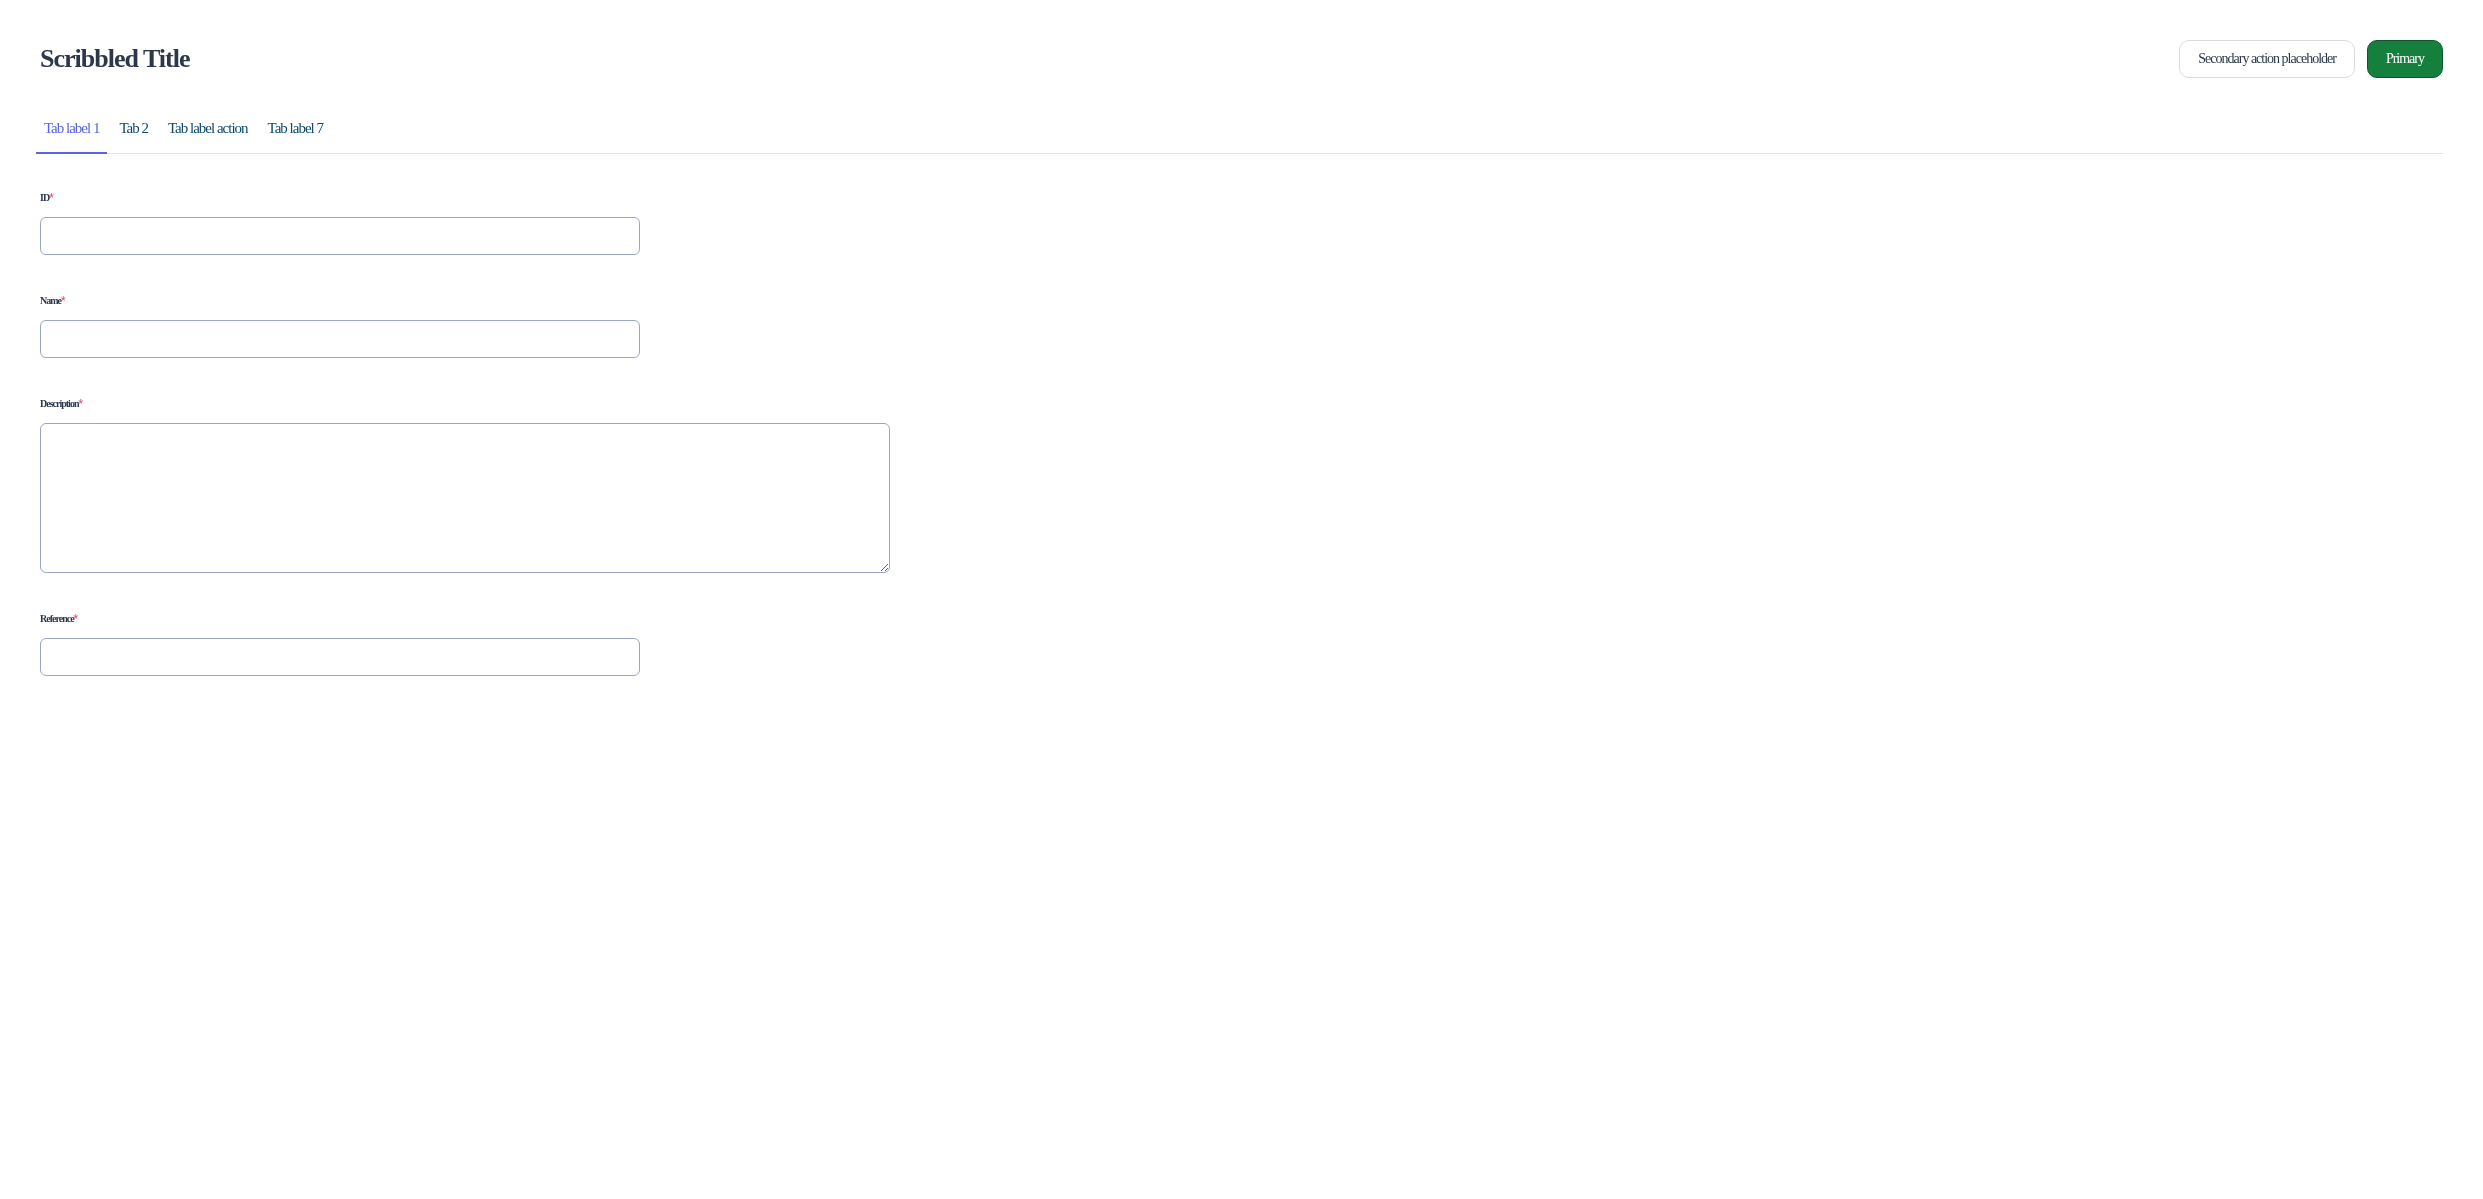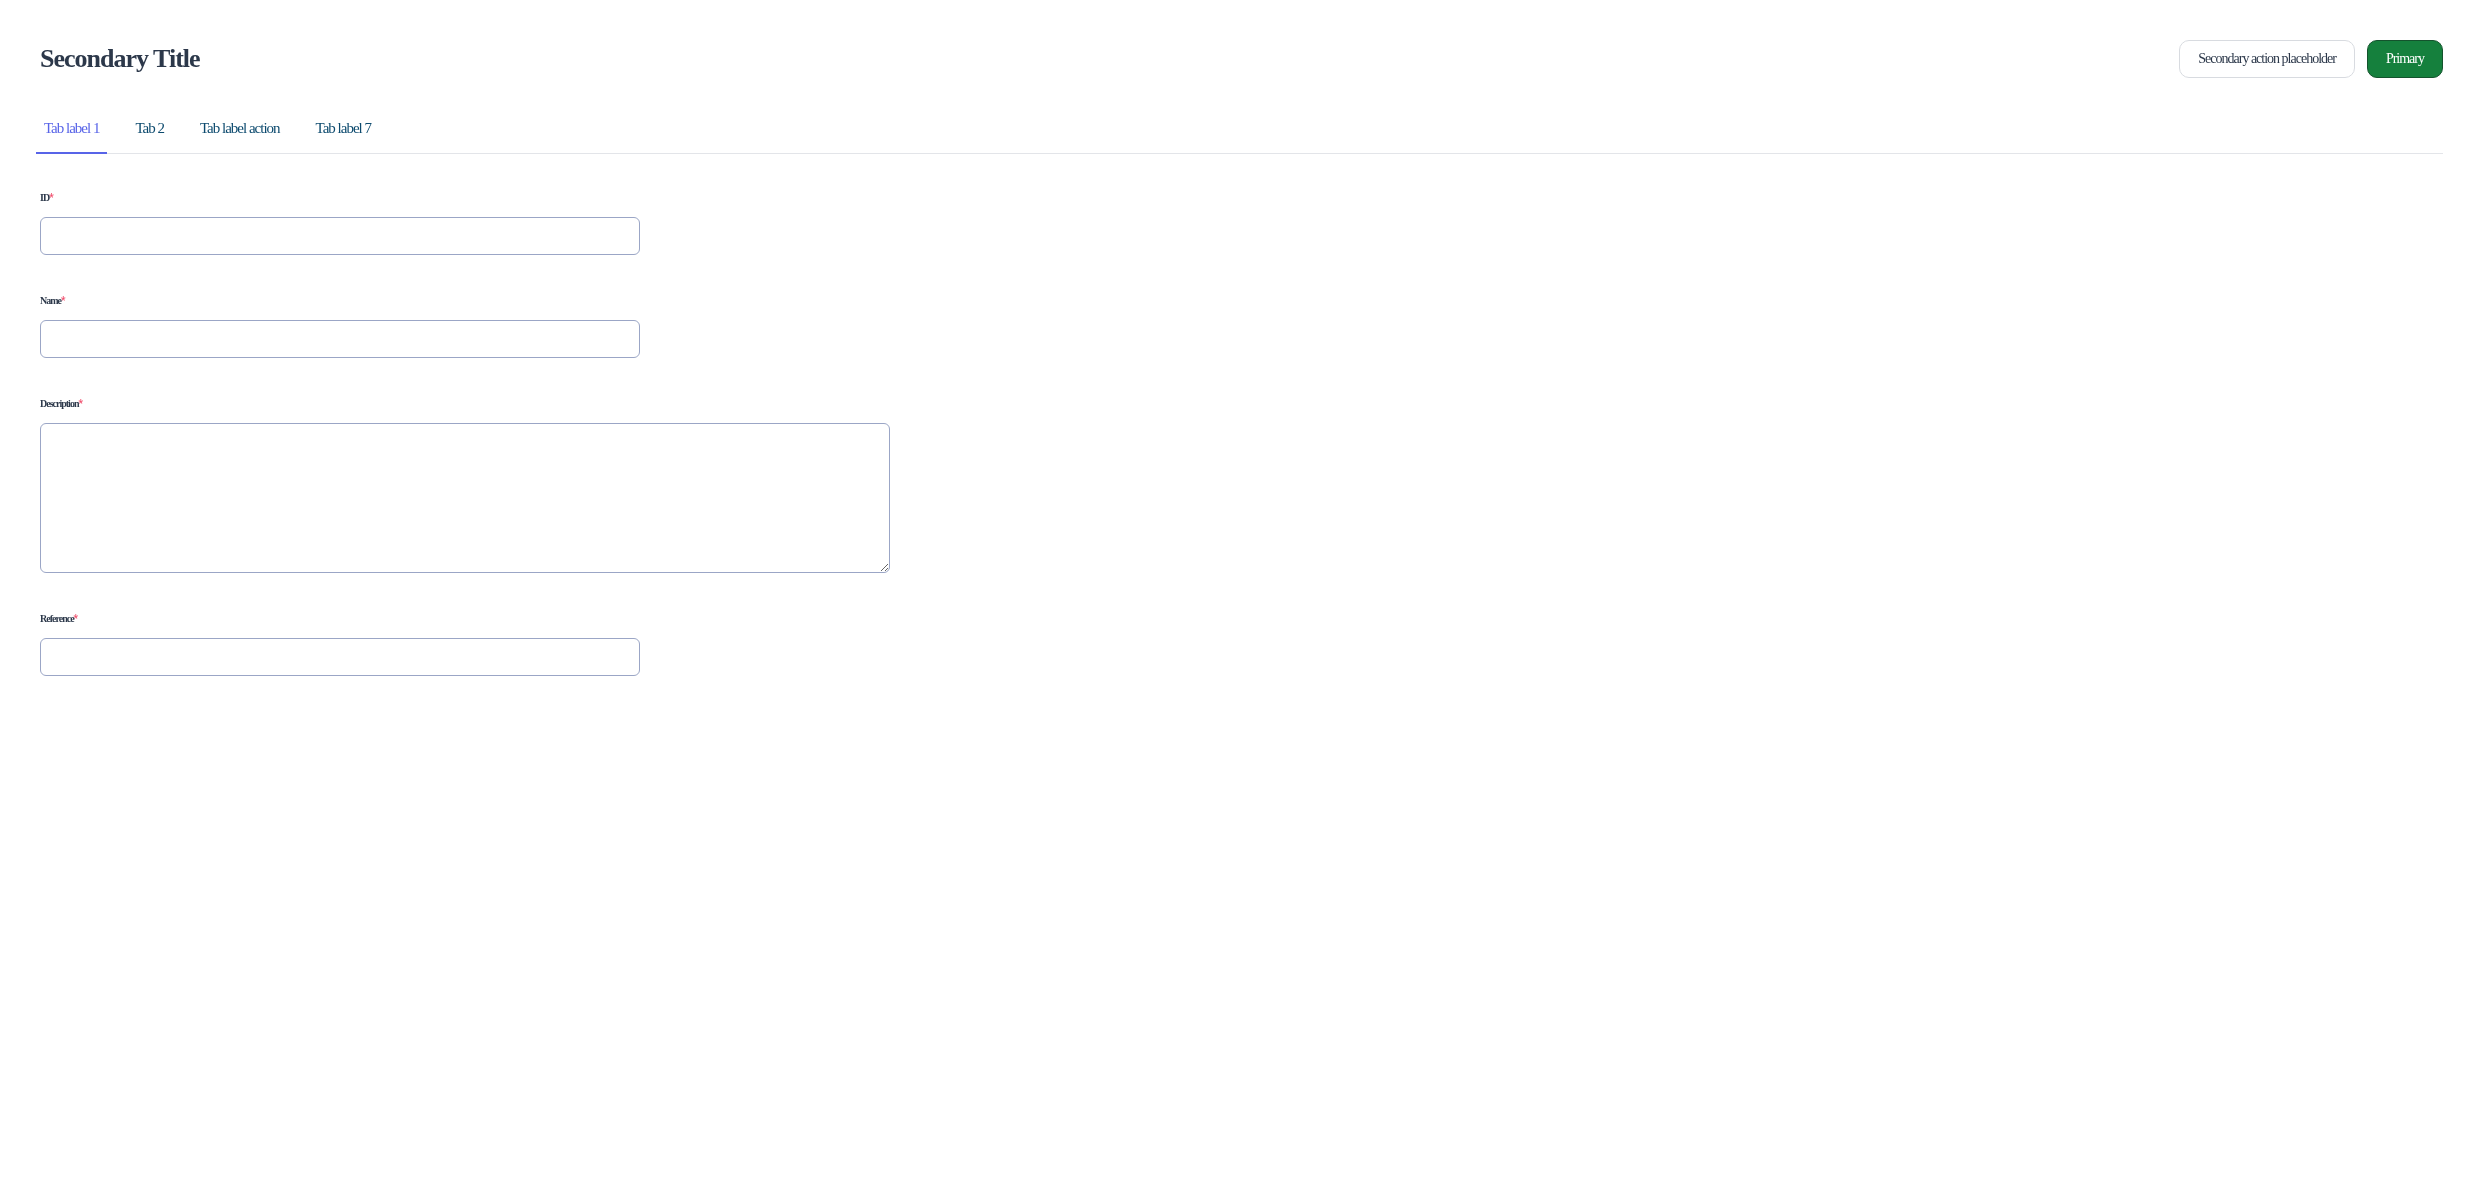--- a/index.html
+++ b/index.html
@@ -3,36 +3,36 @@
   <meta charset="utf-8">
   <style>
     *{box-sizing:border-box;margin:0;padding:0}
     body{font-family:-apple-system,BlinkMacSystemFont,"Segoe UI",Roboto,sans-serif;background:#fff;color:#2C384A;padding:40px}
     .header{display:flex;justify-content:space-between;align-items:center;margin-bottom:32px}
     .title{font-size:26px;font-weight:600;color:#2C384A;filter:blur(0.2px)}
     .actions{display:flex;gap:12px}
     .btn{border-radius:10px;padding:10px 18px;font-size:14px;font-weight:500;cursor:pointer;border:1px solid transparent}
     .btn-outline{background:#fff;border:1px solid #d8dbe0;color:#2C384A}
     .btn-primary{background:#15803d;color:#fff;border:1px solid #14532d}
-    .tabs{display:flex;gap:28px;border-bottom:1px solid #e3e5e9;margin-bottom:32px}
+    .tabs{display:flex;gap:12px;border-bottom:1px solid #e3e5e9;margin-bottom:32px}
     .tab{padding:10px 4px 16px;font-size:15px;font-weight:500;color:#0c4a6e;cursor:pointer;position:relative}
     .tab.active{color:#5864E8}
     .tab.active::after{content:"";position:absolute;bottom:-1px;left:-4px;right:-4px;height:2px;background:#5864E8}
     .field{margin-bottom:34px}
     .label{font-size:10px;font-weight:600;color:#2C384A;display:inline-block;margin-bottom:14px}
     .req{color:#F0506E}
     .input{display:block;width:600px;height:38px;border:1px solid #9BA6C6;border-radius:6px;padding:6px 12px;background:#fff;font-size:14px}
     .textarea{display:block;width:850px;height:150px;border:1px solid #9BA6C6;border-radius:6px;padding:8px 12px;background:#fff;font-size:14px;resize:vertical}
     .scribble{font-family:"Comic Sans MS",cursive;letter-spacing:-1px;filter:blur(0.3px)}
   </style>
 </head>
 <body>
 
 <div class="header">
-  <h1 class="title scribble">Secondary Title</h1>
+  <h1 class="title scribble">Scribbled Title</h1>
   <div class="actions">
     <button class="btn btn-outline scribble">Secondary action placeholder</button>
     <button class="btn btn-primary scribble">Primary</button>
   </div>
 </div>
 
 <div class="tabs">
   <div class="tab active scribble">Tab label 1</div>
   <div class="tab scribble">Tab 2</div>
   <div class="tab scribble">Tab label action</div>

